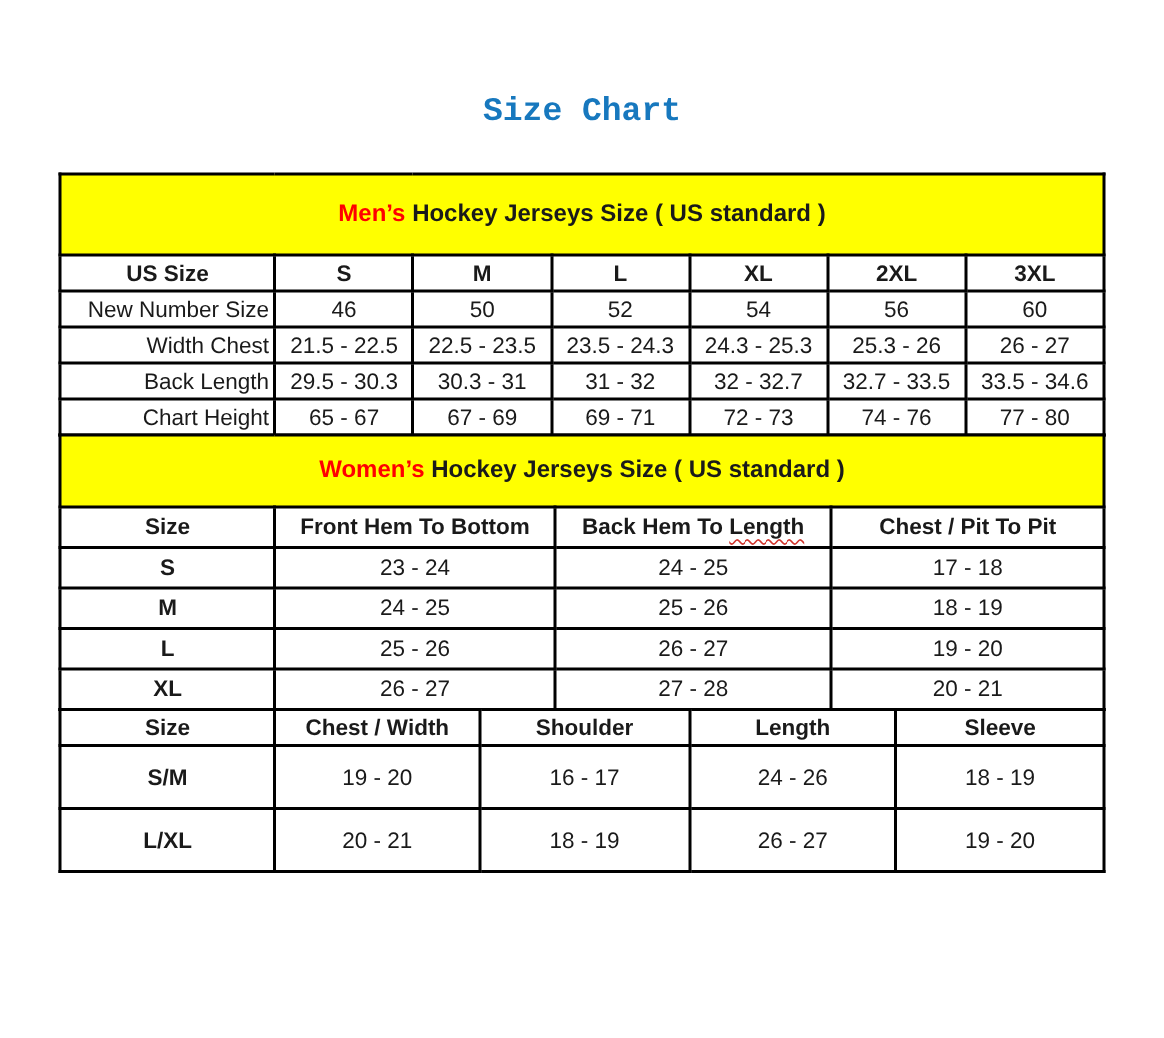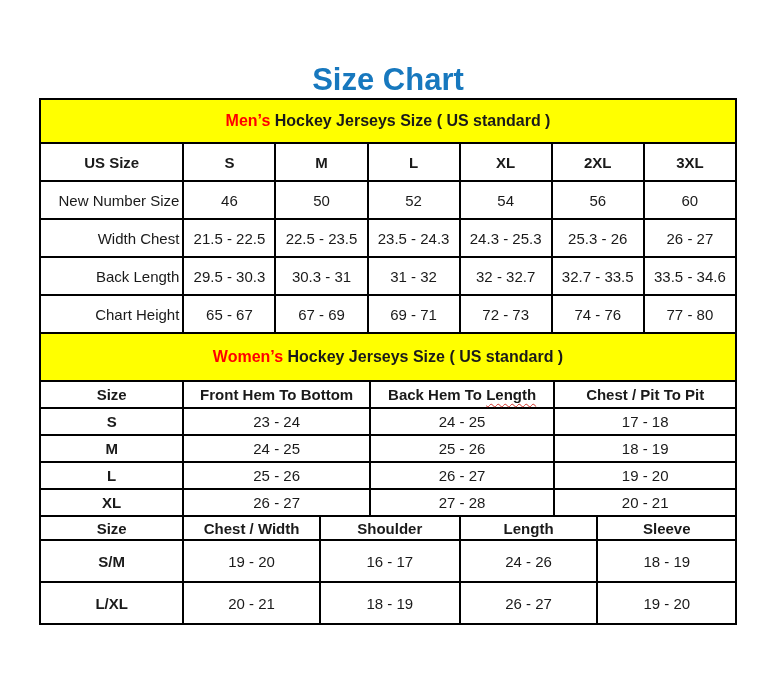--- a/index.html
+++ b/index.html
@@ -1,38 +1,38 @@
 <!DOCTYPE html>
 <html><head>
 <meta charset="utf-8">
 <style>
   * { margin:0; padding:0; box-sizing:border-box; }
   html,body { width:776px; height:692px; background:#ffffff; overflow:hidden; }
   body { font-family:"Liberation Sans", sans-serif; color:#1a1a1a; }
   .page { width:698px; margin:0 auto; padding-top:62px; }
   .page-title {
-    text-align:center; font-size:31px; font-weight:bold;
-    color:#1778BE; letter-spacing:0px; margin-bottom:0;
+    text-align:center; font-size:22px; font-weight:bold;
+    color:#1778BE; letter-spacing:0px; margin-bottom:28px;font-family:Liberation Mono, monospace;
   }
   table { width:100%; border-collapse:collapse; table-layout:fixed; }
   table.section { margin-top:-2px; }
   table.first { margin-top:0; }
   td {
     border:2px solid #000; text-align:center; vertical-align:middle;
     font-size:15px; padding:1px 3px; background:#fff;
   }
   td.band {
     background:#FFFF00; font-weight:bold; font-size:16px; height:37px;
   }
   .band .hl { color:#FF0000; }
   td.colhead { font-weight:bold; }
   td.rowhead-reg { font-weight:normal;text-align:right; }
   td.rowhead-bold { font-weight:bold; }
-  .mens td { height:38px; }
-  .mens td.band { height:44px; }
+  .mens td { height:24px; }
+  .mens td.band { height:54px; }
   .womens td { height:27px; }
   .womens td.band { height:48px; }
   .youth td { height:42px; }
   .youth td.band { height:34px; }
   .youth td.colhead { height:24px; }
   .wavy {
     text-decoration-line: underline;
     text-decoration-style: wavy;
     text-decoration-color:#D0342C;
     text-decoration-thickness:1px;

